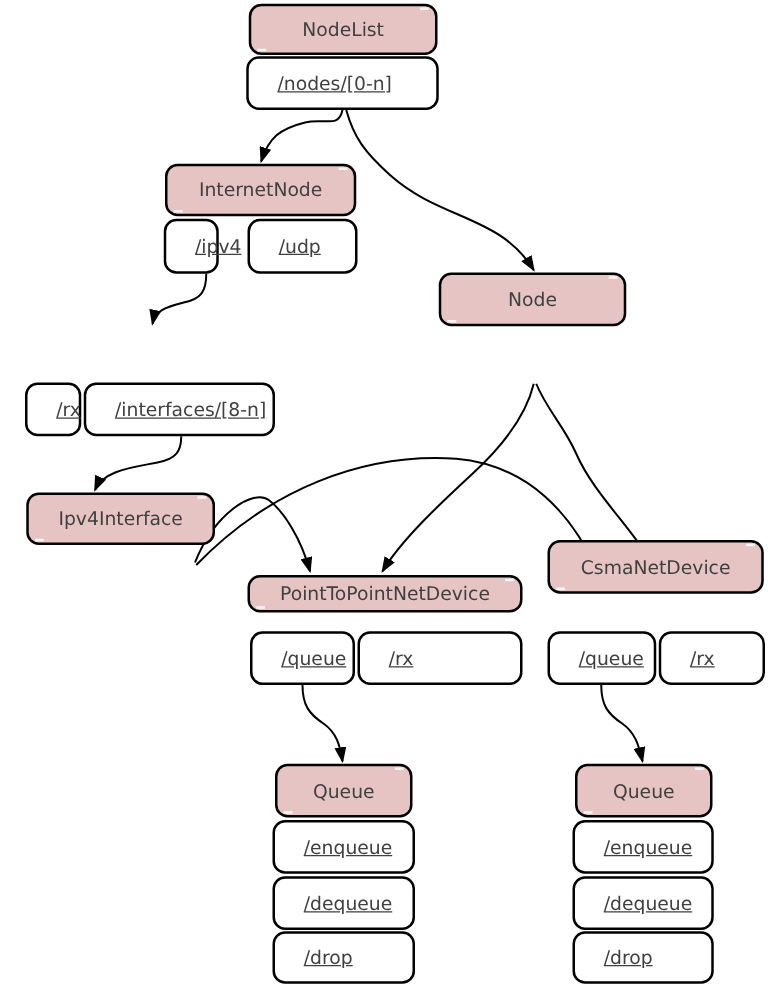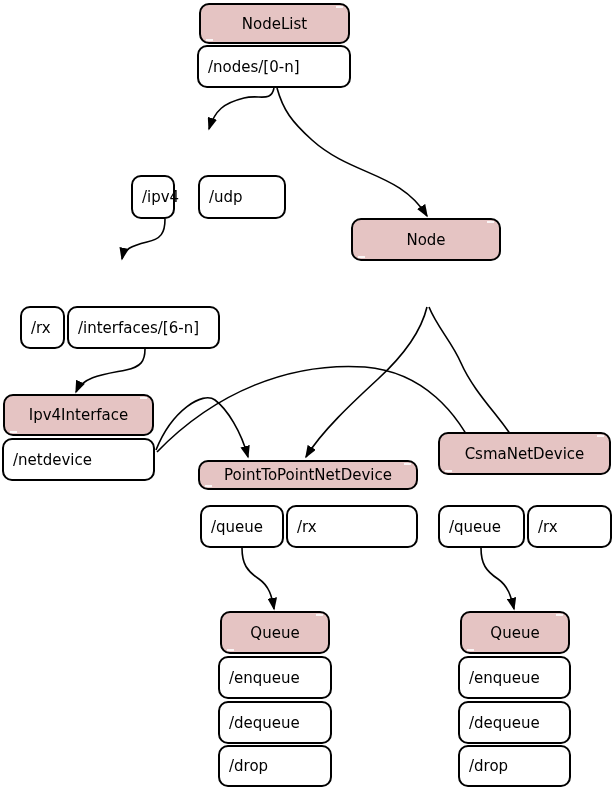--- a/index.html
+++ b/index.html
@@ -4,32 +4,32 @@
 <style>
   html,body{margin:0;padding:0;background:#ffffff;}
   #canvas{
     position:relative;width:614px;height:789px;background:#ffffff;overflow:hidden;
     font-family:"DejaVu Sans","Liberation Sans",sans-serif;
   }
   #edges{position:absolute;left:0;top:0;width:614px;height:789px;}
   .cell{
     position:absolute;box-sizing:border-box;
     border:2px solid #000;border-radius:10px;
-    font-size:15px;color:#000000;
+    font-size:15px;color:#404040;
     display:flex;align-items:center;
     background:#fff;
   }
   .header{
     background:#e5c4c3;
     justify-content:center;
     text-align:center;
   }
   .header::before{content:"";position:absolute;top:1px;right:5px;width:7px;height:2px;background:#fff;opacity:.85;}
   .header::after{content:"";position:absolute;bottom:1px;left:5px;width:7px;height:2px;background:#fff;opacity:.85;}
-  .row{justify-content:flex-start;padding-left:9px;}
+  .row{justify-content:flex-start;padding-left:23px;text-decoration:underline;}
   path.edge{stroke:#000;stroke-width:1.6;fill:none;}
 </style>
 </head>
 <body>
 
 <div id="canvas">
 
   <svg id="edges" viewBox="0 0 614 789" xmlns="http://www.w3.org/2000/svg">
     <defs>
       <marker id="arrow" markerWidth="8" markerHeight="6" refX="7" refY="3" orient="auto">
@@ -44,30 +44,30 @@
     <path class="edge" d="M 157,452 C 215,392 290,362 365,367 C 423,372 458,412 478,457" marker-end="url(#arrow)"></path>
     <path class="edge" d="M 427,307 C 421,332 403,356 378,379 C 352,403 321,432 306,457" marker-end="url(#arrow)"></path>
     <path class="edge" d="M 429,307 C 437,327 452,342 461,363 C 476,397 508,424 525,457" marker-end="url(#arrow)"></path>
     <path class="edge" d="M 242,548 C 242,564 247,571 259,579 C 269,586 272,596 274,609" marker-end="url(#arrow)"></path>
     <path class="edge" d="M 481,548 C 481,564 486,571 498,579 C 508,586 511,596 514,609" marker-end="url(#arrow)"></path>
   </svg>
 
   <div class="cell header" style="left:199px;top:3px;width:151px;height:41px">NodeList</div>
   <div class="cell row" style="left:197px;top:45px;width:154px;height:43px">/nodes/[0-n]</div>
 
+  <div class="cell header" style="left:132px;top:131px;width:153px;height:42px">InternetNode</div>
   <div class="cell row" style="left:131px;top:175px;width:44px;height:44px">/ipv4</div>
   <div class="cell header" style="left:351px;top:218px;width:150px;height:43px">Node</div>
 
   <div class="cell row" style="left:198px;top:175px;width:88px;height:44px">/udp</div>
 
   <div class="cell row" style="left:20px;top:306px;width:45px;height:43px">/rx</div>
-  <div class="cell row" style="left:67px;top:306px;width:153px;height:43px">/interfaces/[6-n]</div>
+  <div class="cell row" style="left:67px;top:306px;width:153px;height:43px">/interfaces/[8-n]</div>
 
-  <div class="cell header" style="left:3px;top:394px;width:151px;height:42px">Ipv4Interface</div>
-  <div class="cell row" style="left:2px;top:438px;width:153px;height:43px">/netdevice</div>
+  <div class="cell header" style="left:21px;top:394px;width:151px;height:42px">Ipv4Interface</div>
 
   <div class="cell header" style="left:198px;top:460px;width:220px;height:30px">PointToPointNetDevice</div>
   <div class="cell row" style="left:200px;top:505px;width:84px;height:43px">/queue</div>
   <div class="cell row" style="left:286px;top:505px;width:132px;height:43px">/rx</div>
 
   <div class="cell header" style="left:438px;top:432px;width:173px;height:43px">CsmaNetDevice</div>
   <div class="cell row" style="left:438px;top:505px;width:87px;height:43px">/queue</div>
   <div class="cell row" style="left:527px;top:505px;width:85px;height:43px">/rx</div>
 
   <div class="cell header" style="left:220px;top:611px;width:110px;height:43px">Queue</div>

